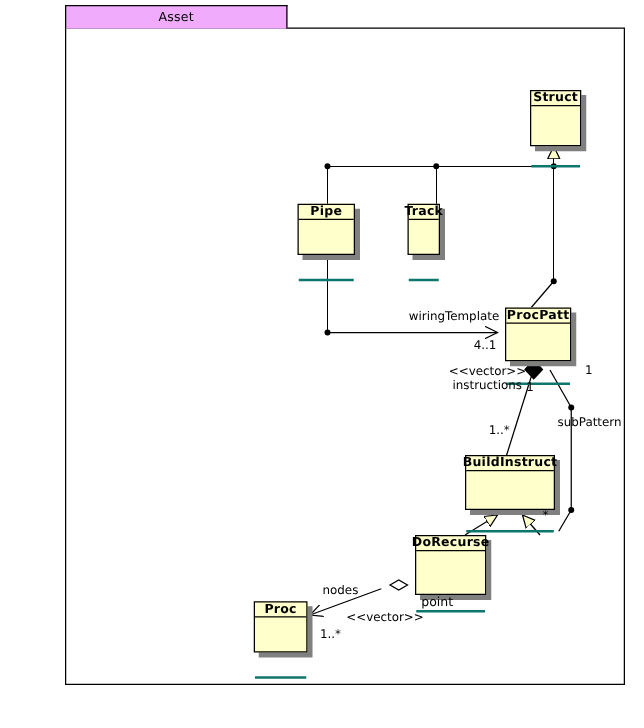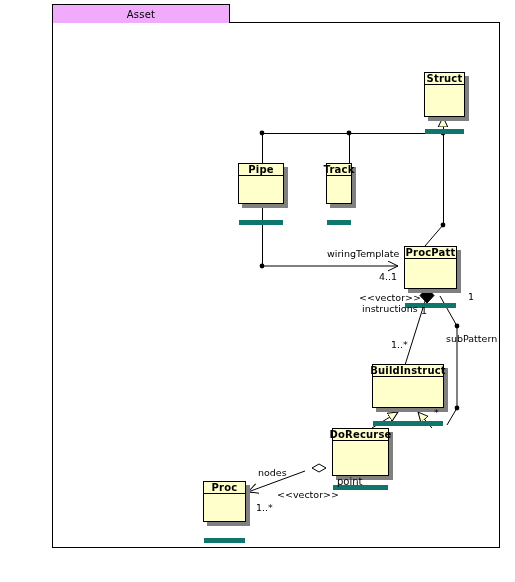--- a/index.html
+++ b/index.html
@@ -81,21 +81,21 @@
     align-items: center;
     justify-content: center;
     font-size: 10px;
     font-weight: bold;
     color: #000;
     letter-spacing: 0.2px;
     box-sizing: border-box;
   }
   .uml-class .compart {
     flex: 1 1 0;
-    border-bottom: 5px solid #0f766e;
+    border-bottom: 2px solid #0f766e;
     display: flex;
     align-items: center;
     padding-left: 4px;
     font-size: 10px;
     color: #000;
     box-sizing: border-box;
     min-height: 13px;
   }
   .uml-class .compart.last {
     border-bottom: none;

